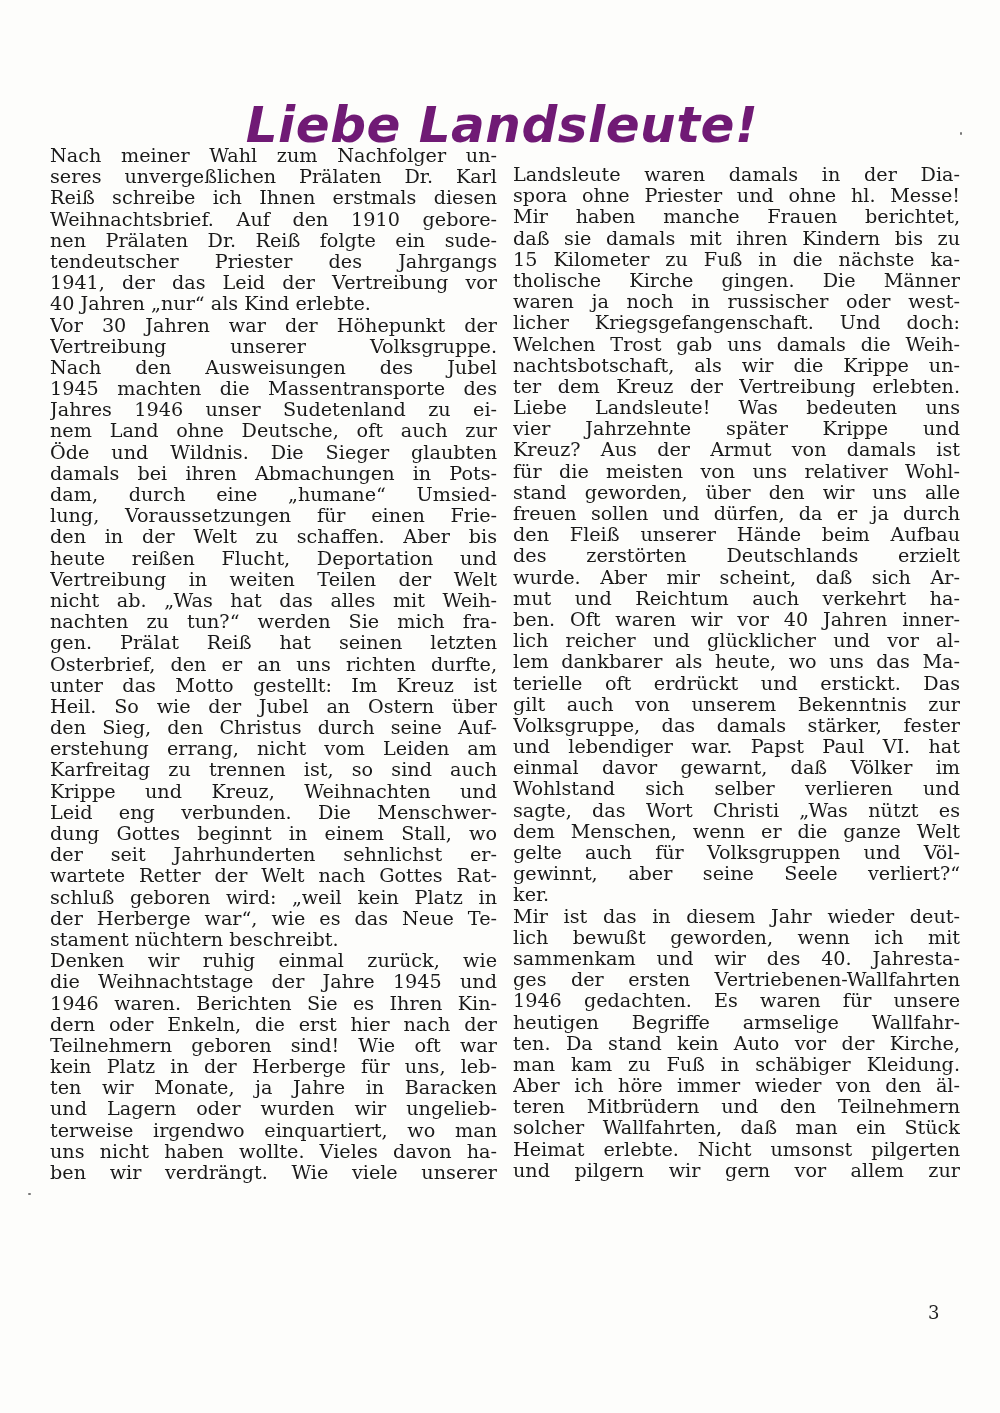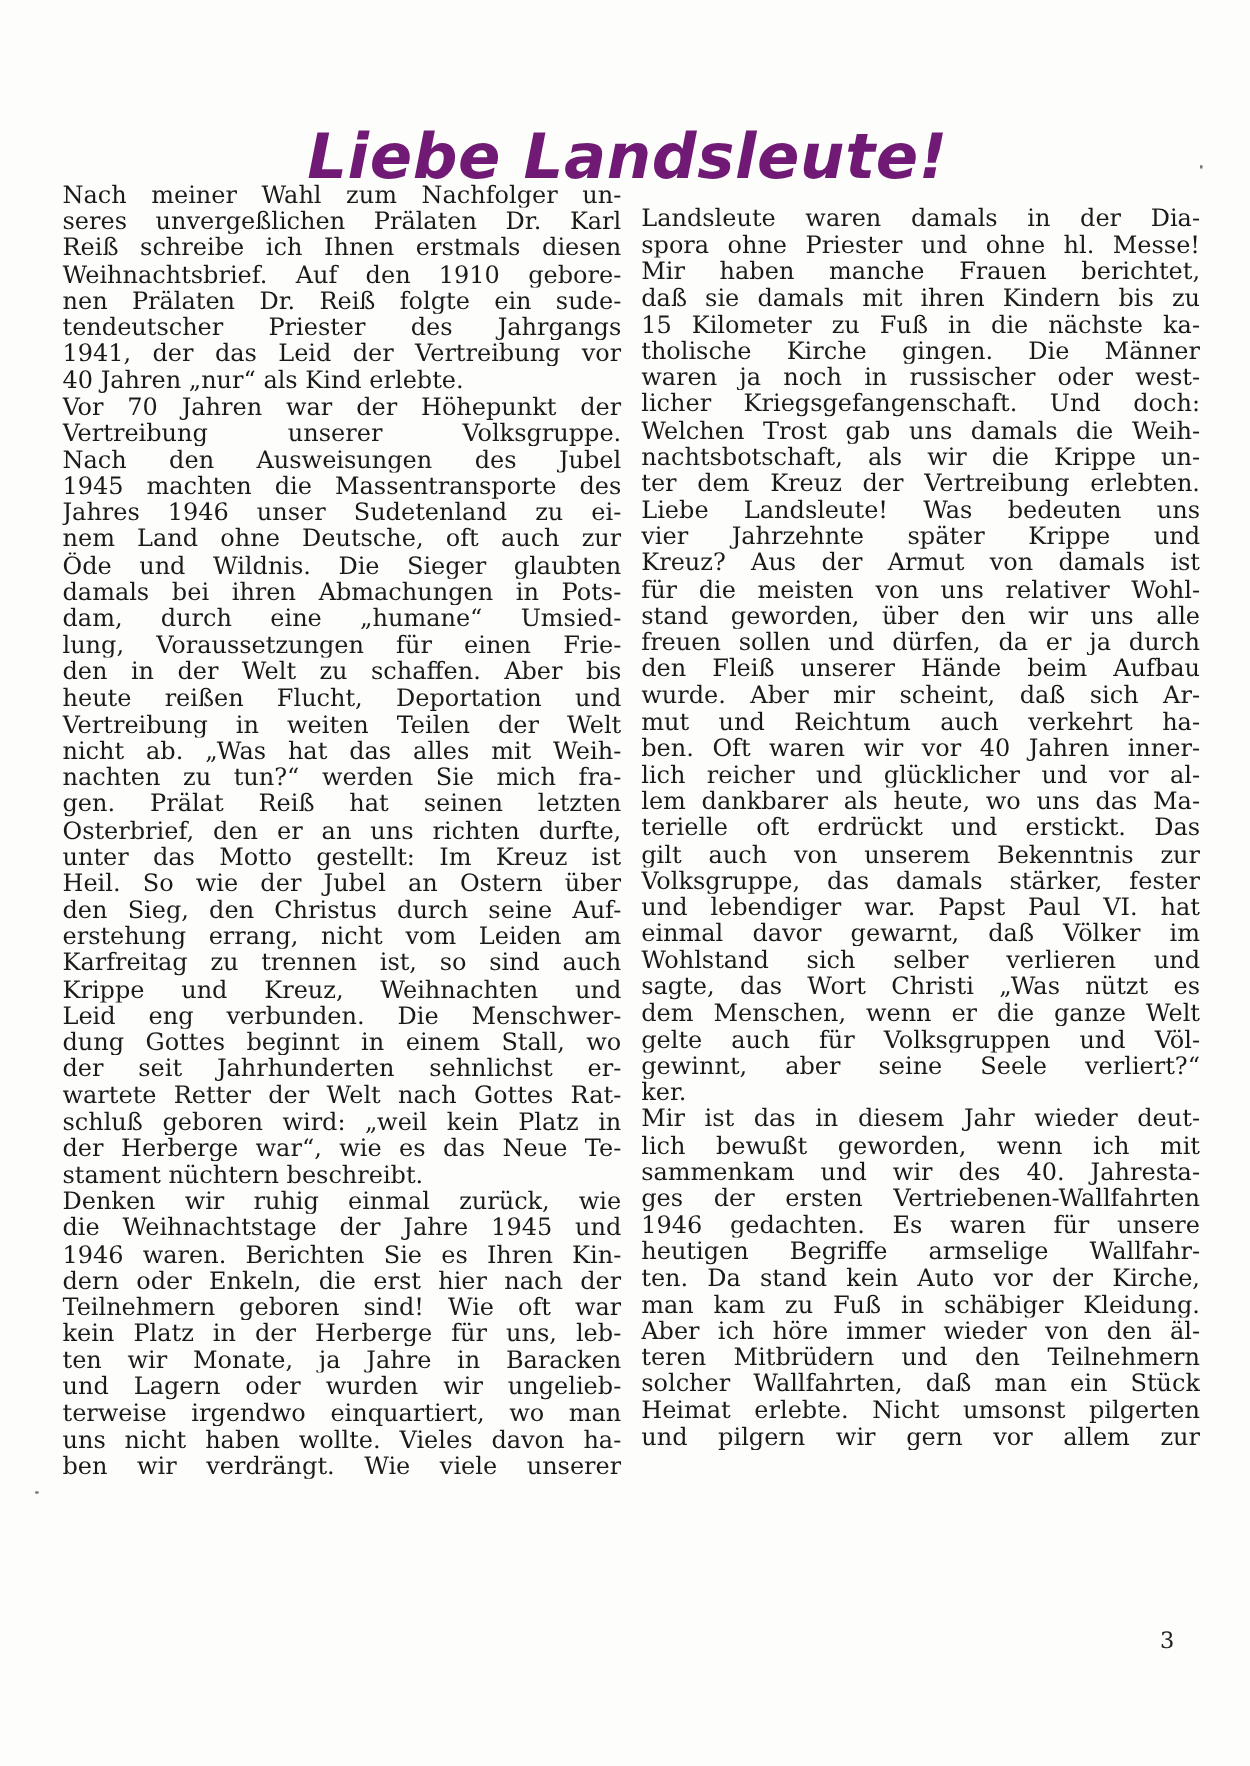--- a/index.html
+++ b/index.html
@@ -60,21 +60,21 @@
 
   <div class="col left">
       <div class="line">Nach meiner Wahl zum Nachfolger un-</div>
       <div class="line">seres unvergeßlichen Prälaten Dr. Karl</div>
       <div class="line">Reiß schreibe ich Ihnen erstmals diesen</div>
       <div class="line">Weihnachtsbrief. Auf den 1910 gebore-</div>
       <div class="line">nen Prälaten Dr. Reiß folgte ein sude-</div>
       <div class="line">tendeutscher Priester des Jahrgangs</div>
       <div class="line">1941, der das Leid der Vertreibung vor</div>
       <div class="line last">40 Jahren „nur“ als Kind erlebte.</div>
-      <div class="line">Vor 70 Jahren war der Höhepunkt der</div>
+      <div class="line">Vor 30 Jahren war der Höhepunkt der</div>
       <div class="line">Vertreibung unserer Volksgruppe.</div>
       <div class="line">Nach den Ausweisungen des Jubel</div>
       <div class="line">1945 machten die Massentransporte des</div>
       <div class="line">Jahres 1946 unser Sudetenland zu ei-</div>
       <div class="line">nem Land ohne Deutsche, oft auch zur</div>
       <div class="line">Öde und Wildnis. Die Sieger glaubten</div>
       <div class="line">damals bei ihren Abmachungen in Pots-</div>
       <div class="line">dam, durch eine „humane“ Umsied-</div>
       <div class="line">lung, Voraussetzungen für einen Frie-</div>
       <div class="line">den in der Welt zu schaffen. Aber bis</div>
@@ -121,20 +121,21 @@
       <div class="line">Welchen Trost gab uns damals die Weih-</div>
       <div class="line">nachtsbotschaft, als wir die Krippe un-</div>
       <div class="line">ter dem Kreuz der Vertreibung erlebten.</div>
       <div class="line">Liebe Landsleute! Was bedeuten uns</div>
       <div class="line">vier Jahrzehnte später Krippe und</div>
       <div class="line">Kreuz? Aus der Armut von damals ist</div>
       <div class="line">für die meisten von uns relativer Wohl-</div>
       <div class="line">stand geworden, über den wir uns alle</div>
       <div class="line">freuen sollen und dürfen, da er ja durch</div>
       <div class="line">den Fleiß unserer Hände beim Aufbau</div>
+      <div class="line">des zerstörten Deutschlands erzielt</div>
       <div class="line">wurde. Aber mir scheint, daß sich Ar-</div>
       <div class="line">mut und Reichtum auch verkehrt ha-</div>
       <div class="line">ben. Oft waren wir vor 40 Jahren inner-</div>
       <div class="line">lich reicher und glücklicher und vor al-</div>
       <div class="line">lem dankbarer als heute, wo uns das Ma-</div>
       <div class="line">terielle oft erdrückt und erstickt. Das</div>
       <div class="line">gilt auch von unserem Bekenntnis zur</div>
       <div class="line">Volksgruppe, das damals stärker, fester</div>
       <div class="line">und lebendiger war. Papst Paul VI. hat</div>
       <div class="line">einmal davor gewarnt, daß Völker im</div>

